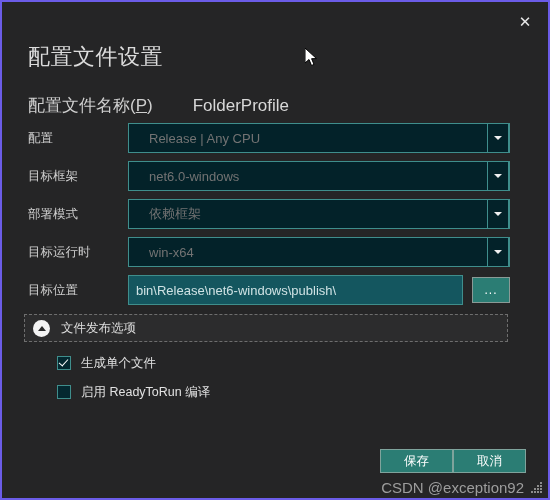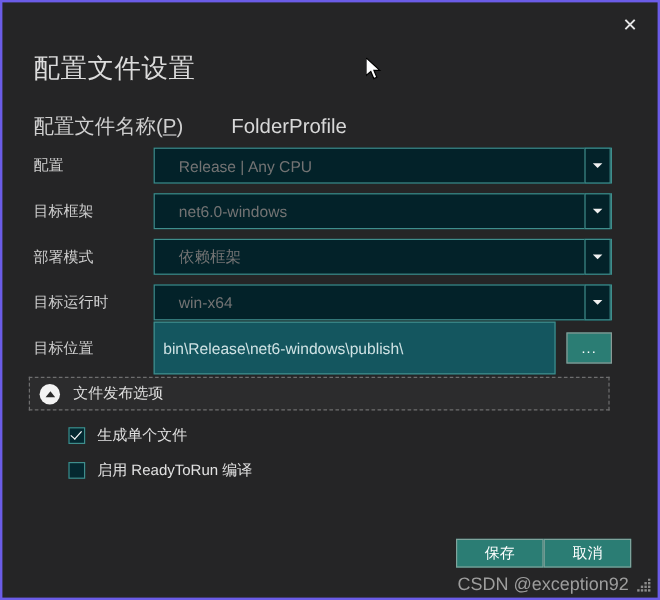--- a/index.html
+++ b/index.html
@@ -124,21 +124,21 @@
     display: block;
     width: 0; height: 0;
     border-left: 4px solid transparent;
     border-right: 4px solid transparent;
     border-top: 4px solid #f0f0f0;
   }
 
   
   .path-field {
     flex: 1 1 auto;
-    height: 44px;
+    height: 30px;
     box-sizing: border-box;
     background: #14565f;
     border: 1px solid #3f8e8c;
     display: flex;
     align-items: center;
     overflow: hidden;
   }
   .path-field .path-text {
     padding-left: 7px;
     font-size: 13px;

